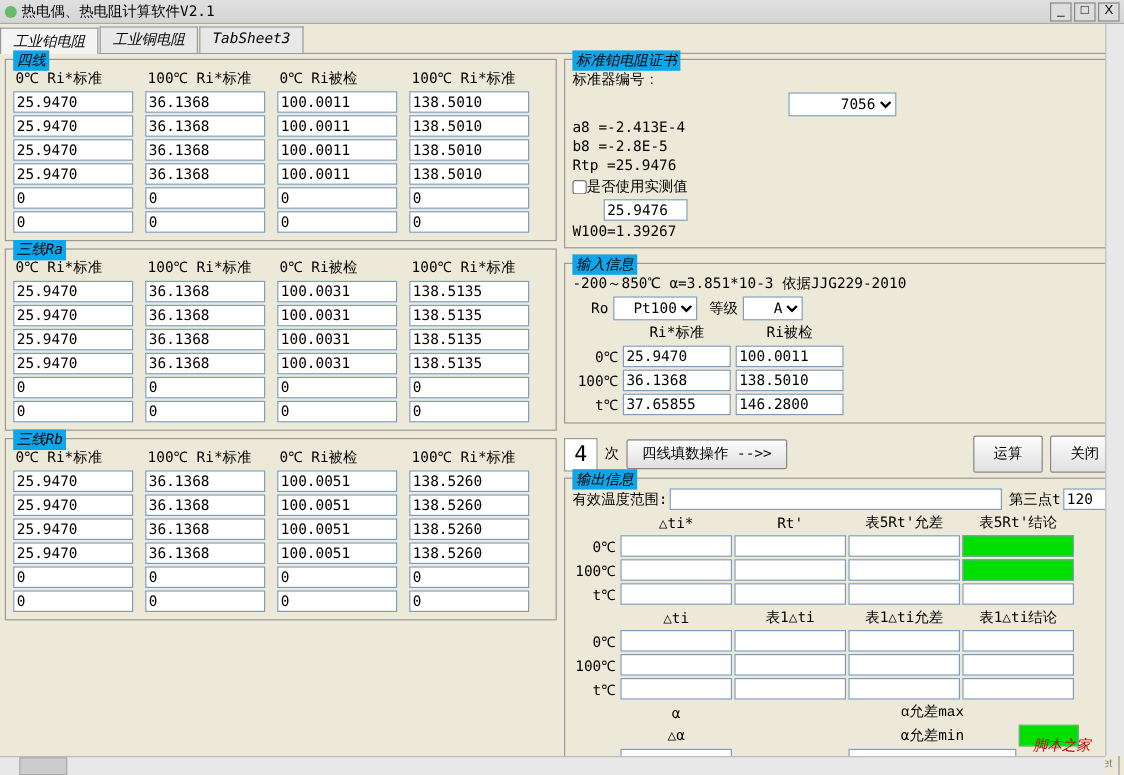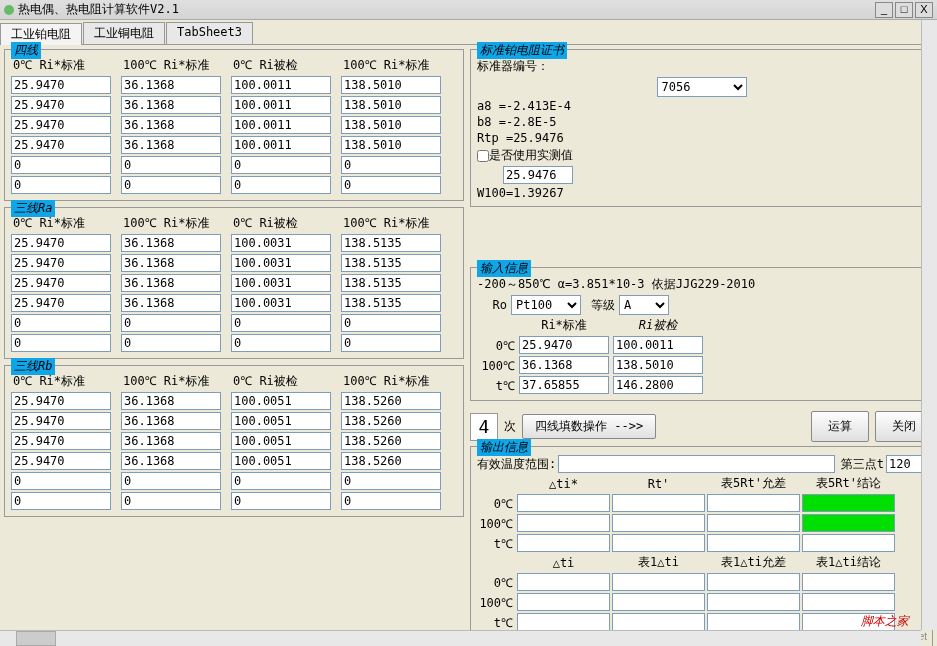--- a/index.html
+++ b/index.html
@@ -1,37 +1,37 @@
 <!DOCTYPE html>
 <html><head>
 <meta charset="utf-8">
 <style>
 * { box-sizing: border-box; margin: 0; padding: 0; font-family: "SimSun", "宋体", monospace; font-size: 12px; }
 body { background: #ece9d8; width: 937px; height: 646px; overflow: hidden; position: relative; }
 .titlebar { background: linear-gradient(#e0e0e0,#d4d4d4); height: 20px; display: flex; align-items: center; padding: 0 4px; border-bottom: 1px solid #aaa; }
 .titlebar .dot { width: 10px; height: 10px; border-radius: 50%; background: #6b6; margin-right: 4px; }
 .titlebar .title { flex: 1; }
 .winbtn { width: 18px; height: 16px; border: 1px solid #888; background: #ddd; margin-left: 2px; text-align: center; line-height: 12px; cursor: pointer; font-family: sans-serif; font-size: 11px; }
-.tabs { display: flex; border-bottom: 1px solid #999; background: #ece9d8; padding-top: 2px; }
+.tabs { display: flex; border-bottom: 1px solid #999; background: #ece9d8; padding-top: 2px; font-style: italic; }
 .tab { padding: 2px 10px; border: 1px solid #999; border-bottom: none; background: #e8e8e8; margin-right: 1px; cursor: pointer; }
 .tab.active { background: #f4f4f4; position: relative; top: 1px; }
 .content { display: flex; padding: 4px; gap: 6px; }
 .leftcol { width: 460px; }
 .rightcol { flex: 1; }
 .group { border: 1px solid #999; padding: 6px 6px 4px 6px; margin-bottom: 6px; position: relative; background: #ece9d8; }
 .group-title { position: absolute; top: -8px; left: 6px; background: #0ea5e9; padding: 0 3px; font-style: italic; }
 .row { display: flex; gap: 10px; margin-bottom: 2px; }
 .colhdr { width: 100px; text-align: left; padding-left: 2px; }
 input.txt { width: 100px; height: 18px; border: 1px solid #7f9db9; background: #fff; padding: 0 2px; font-family: inherit; font-size: 12px; }
 input.txt.sm { width: 70px; }
 input.txt.xs { width: 40px; }
-select { height: 20px; border: 1px solid #7f9db9; background: #fff; font-size: 12px; }
+select { height: 20px; border: 1px solid #7f9db9; background: #fff; font-size: 12px; text-align: right; }
 .toprow { display: flex; gap: 6px; flex-direction: column; }
 .cert { flex: 0 0 155px; }
-.inputinfo { flex: 1; margin-top: 48px; }
+.inputinfo { flex: 1; }
 .lbl { display: inline-block; text-align: right; }
 .certline { display: flex; align-items: center; margin: 2px 0; }
 .inputrow { display: flex; align-items: center; margin: 2px 0; gap: 4px; }
 .checkbox { width: 12px; height: 12px; }
 .midrow { display: flex; align-items: center; gap: 6px; margin: 4px 0; }
 .bigbox { width: 28px; height: 28px; border: 1px solid #999; background: #fff; font-size: 18px; text-align: center; line-height: 26px; }
 .btn { border: 1px solid #888; background: linear-gradient(#fdfdfd,#e0e0e0); padding: 3px 12px; cursor: pointer; border-radius: 2px; }
 .btn.lg { padding: 6px 16px; }
 .output { border: 1px solid #999; padding: 6px; position: relative; }
 .outrow { display: flex; align-items: center; margin: 2px 0; gap: 2px; }
@@ -244,21 +244,21 @@
           </div>
         <div class="inputrow">
           <span class="lbl" style="width:30px;">Ro</span>
           <select style="width:70px;"><option>Pt100</option></select>
           <span class="lbl" style="width:30px;">等级</span>
           <select style="width:50px;"><option>A</option></select>
         </div>
         <div class="inputrow">
             <span class="lbl" style="width:38px;"></span>
             <span style="width:90px;text-align:center;">Ri*标准</span>
-            <span style="width:90px;text-align:center;font-style:italic;">Ri被检</span>
+            <span style="width:90px;text-align:center;">Ri被检</span>
           </div>
         <div class="inputrow">
             <span class="lbl" style="width:38px;">0℃</span>
             <input class="txt" style="width: 90px;" value="25.9470">
             <input class="txt" style="width: 90px;" value="100.0011">
           </div>
         <div class="inputrow">
             <span class="lbl" style="width:38px;">100℃</span>
             <input class="txt" style="width: 90px;" value="36.1368">
             <input class="txt" style="width: 90px;" value="138.5010">

